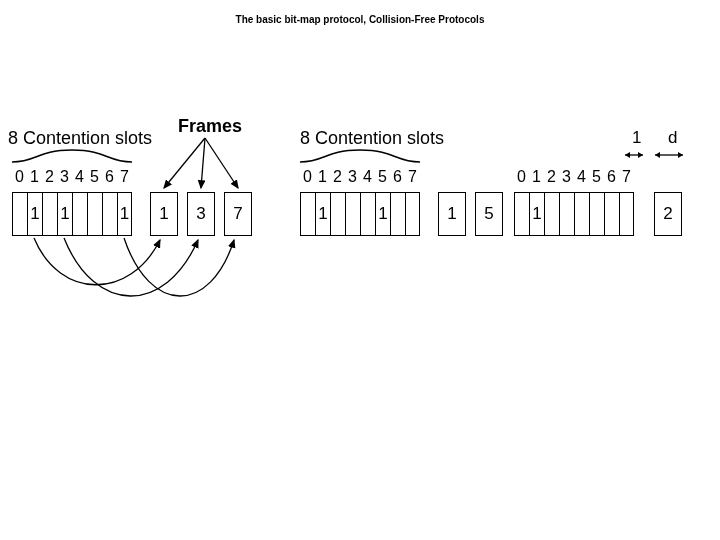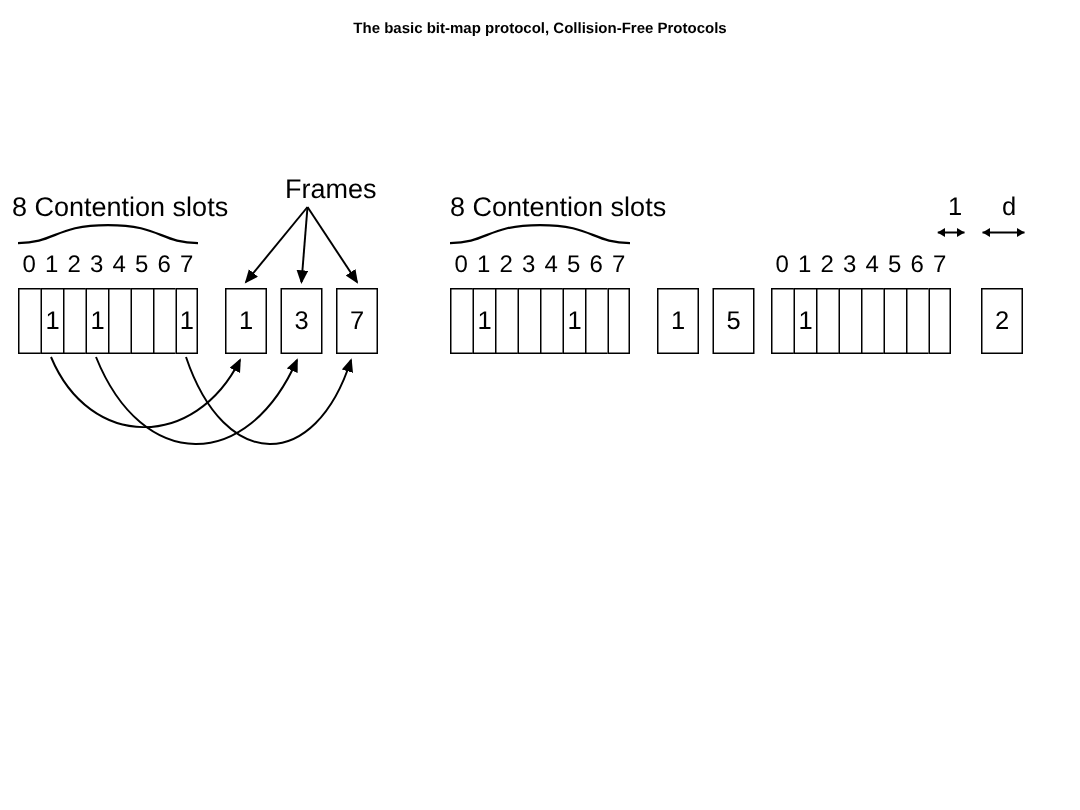--- a/index.html
+++ b/index.html
@@ -95,21 +95,21 @@
   }
 </style>
 </head>
 <body>
 
 <div class="title">The basic bit-map protocol, Collision-Free Protocols</div>
 
 <div class="stage">
 
   <div class="label" style="top:-12px; left:8px;">8 Contention slots</div>
-  <div class="label" style="top:-24px; left:190px;">Frames</div>
+  <div class="label" style="top:-24px; left:178px;font-weight:bold;">Frames</div>
   <div class="label" style="top:-12px; left:300px;">8 Contention slots</div>
 
   <div class="dim" style="top:-12px; left:632px;">1</div>
   <div class="dim" style="top:-12px; left:668px;">d</div>
 
   <svg class="brace" style="top:8px; left:12px;" width="120" height="16">
     <path d="M0,14 C25,14 25,2 60,2 C95,2 95,14 120,14" stroke="#000" fill="none" stroke-width="1.5"></path>
   </svg>
   <svg class="brace" style="top:8px; left:300px;" width="120" height="16">
     <path d="M0,14 C25,14 25,2 60,2 C95,2 95,14 120,14" stroke="#000" fill="none" stroke-width="1.5"></path>

